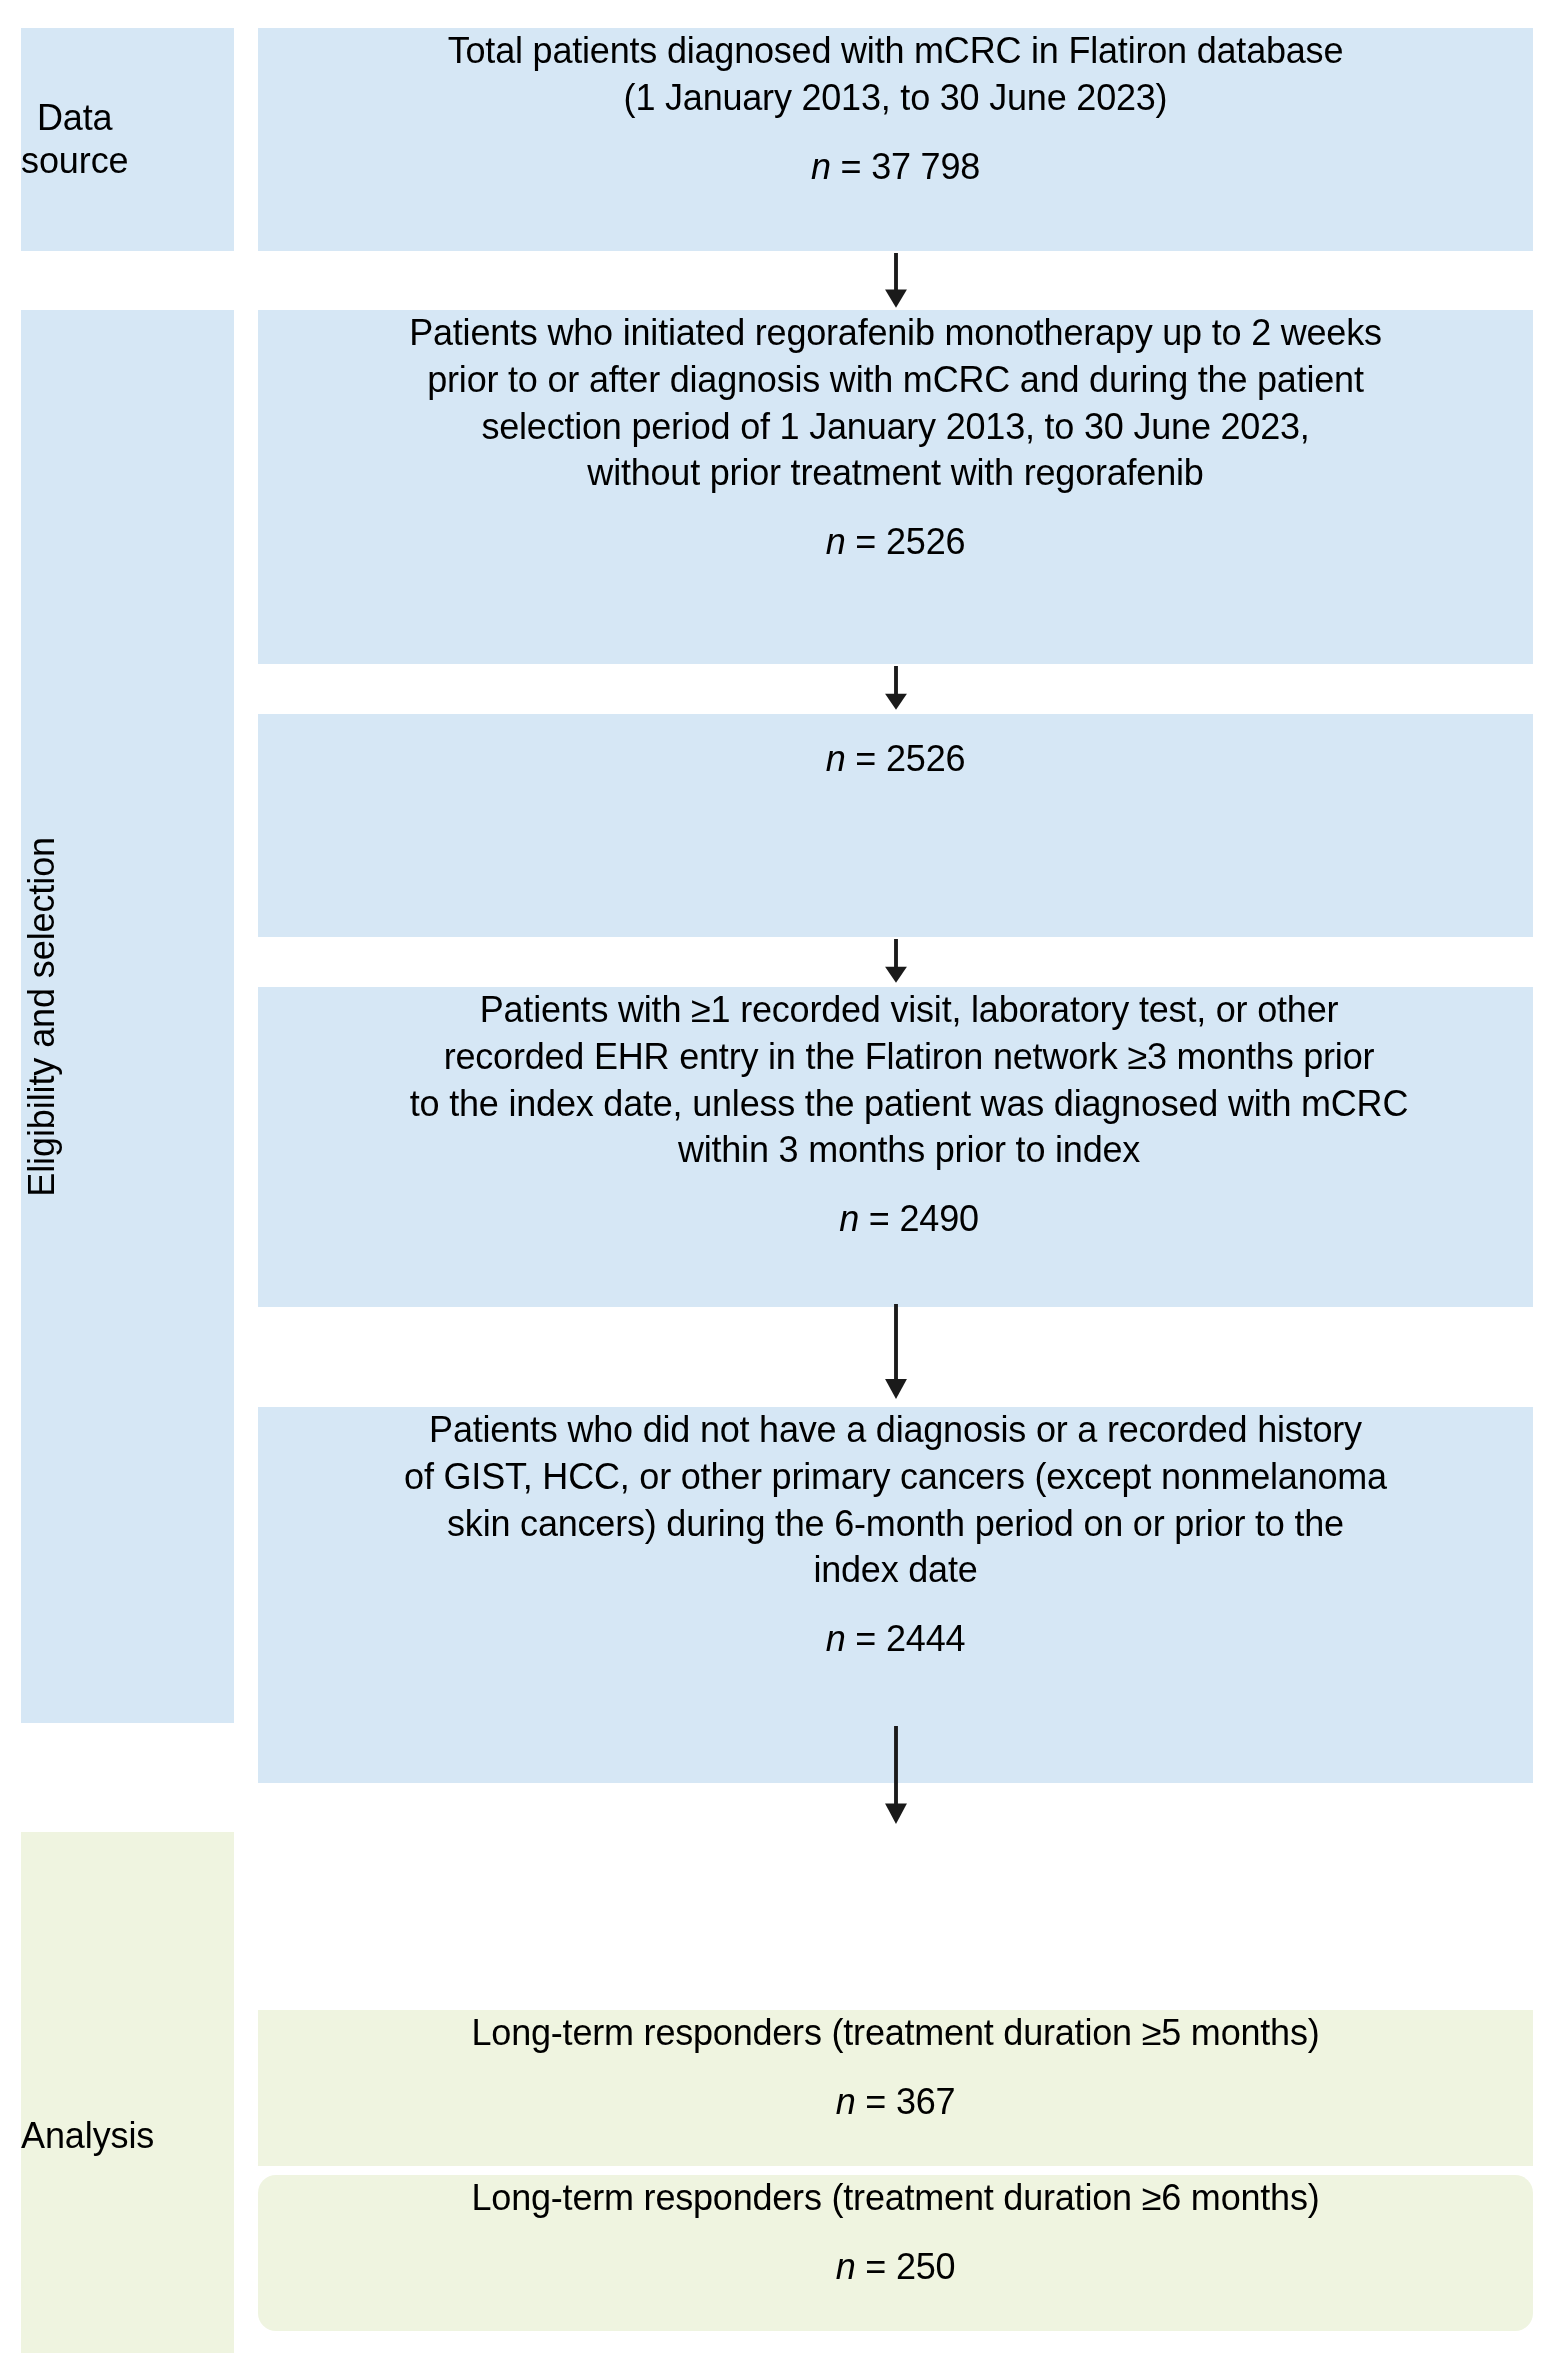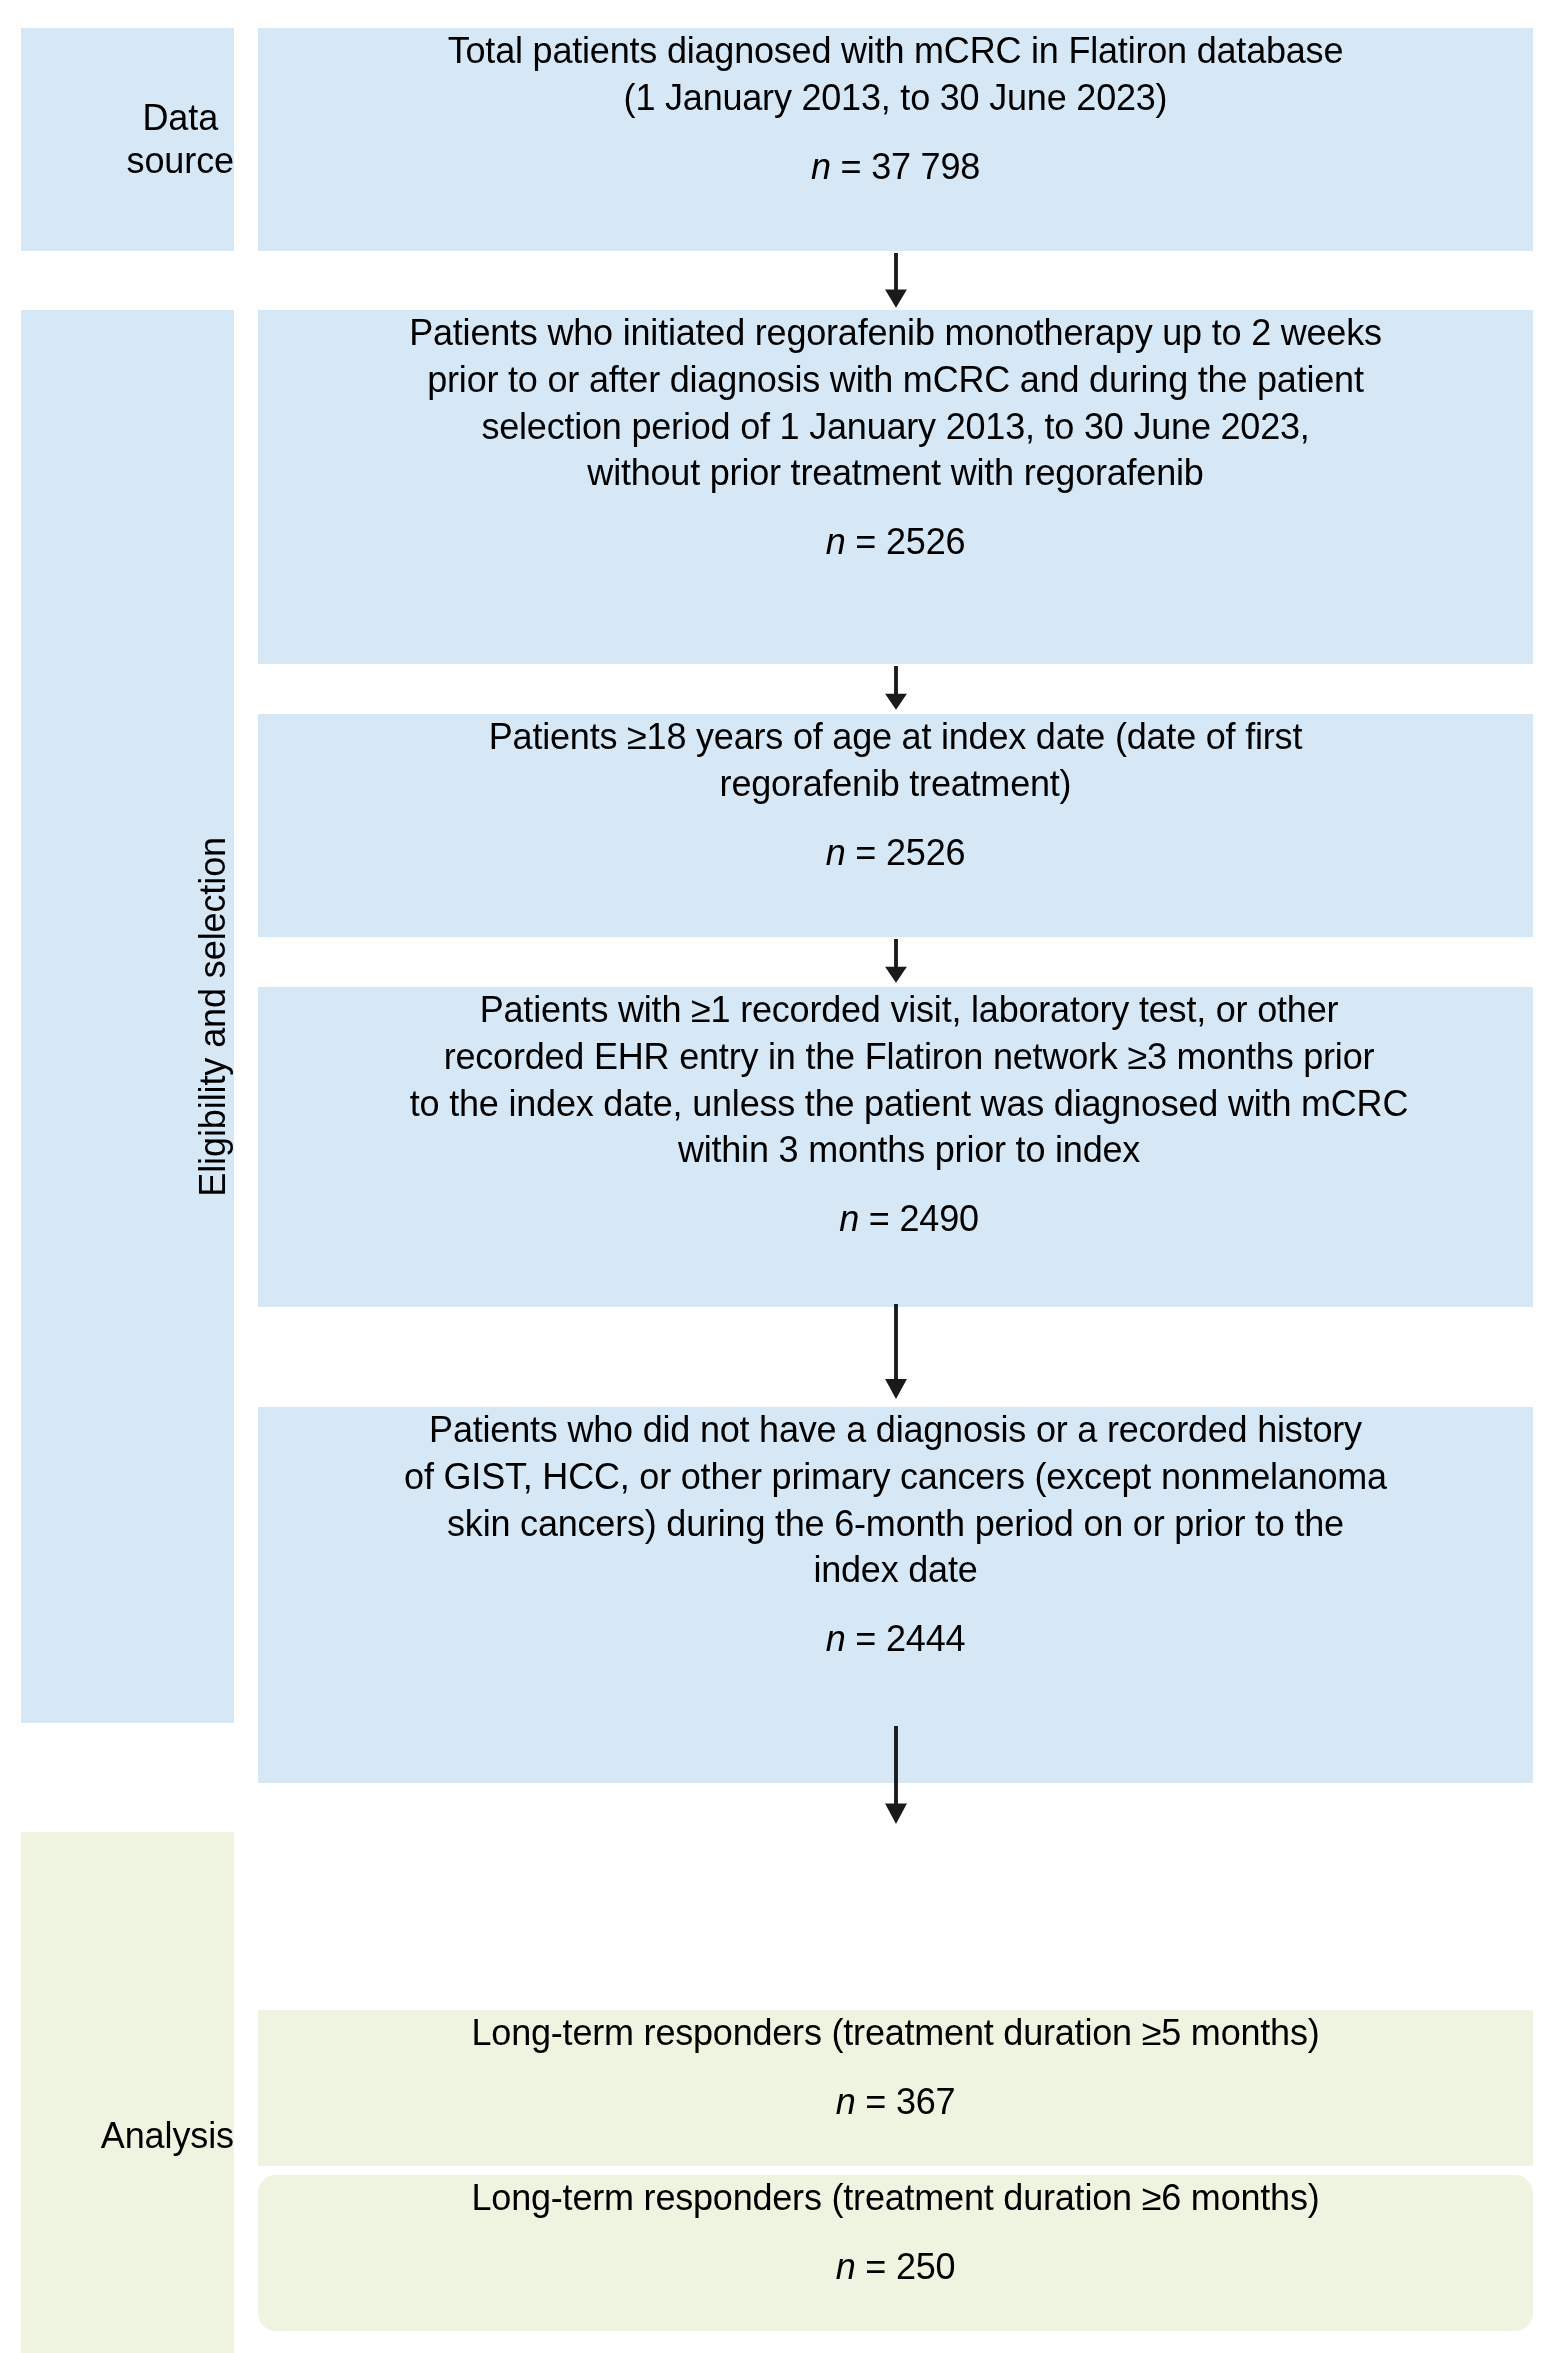--- a/index.html
+++ b/index.html
@@ -21,21 +21,21 @@
   }
 
   
   .cat-band {
     position: absolute;
     left: 21px;
     width: 213px;
     box-sizing: border-box;
     display: flex;
     align-items: center;
-    justify-content: flex-end;
+    justify-content: flex-start;
     text-align: center;
   }
   .cat-band.blue  { background: #d6e7f5; }
   .cat-band.green { background: #eff4e0; }
 
   .cat-label {
     font-size: 36px;
     line-height: 1.18;
     letter-spacing: -0.1px;
     white-space: pre-line;
@@ -132,22 +132,20 @@
   </div>
 
   <div class="arrow" style="top:666px; height:45px;">
     <svg viewBox="0 0 56 70" preserveAspectRatio="none" aria-hidden="true">
       <rect x="25" y="0" width="6" height="46" fill="#1a1a1a"></rect>
       <polygon points="11,43 45,43 28,68" fill="#1a1a1a"></polygon>
     </svg>
   </div>
 
   <div class="flow-box blue" style="top:714px; height:223px;">
-    <div class="box-text">Patients ≥18 years of age at index date (date of first
-regorafenib treatment)</div>
     <div class="box-n">
       <span class="nvar">n</span><span> = </span><span>2526</span>
     </div>
   </div>
 
   <div class="arrow" style="top:939px; height:45px;">
     <svg viewBox="0 0 56 70" preserveAspectRatio="none" aria-hidden="true">
       <rect x="25" y="0" width="6" height="46" fill="#1a1a1a"></rect>
       <polygon points="11,43 45,43 28,68" fill="#1a1a1a"></polygon>
     </svg>

